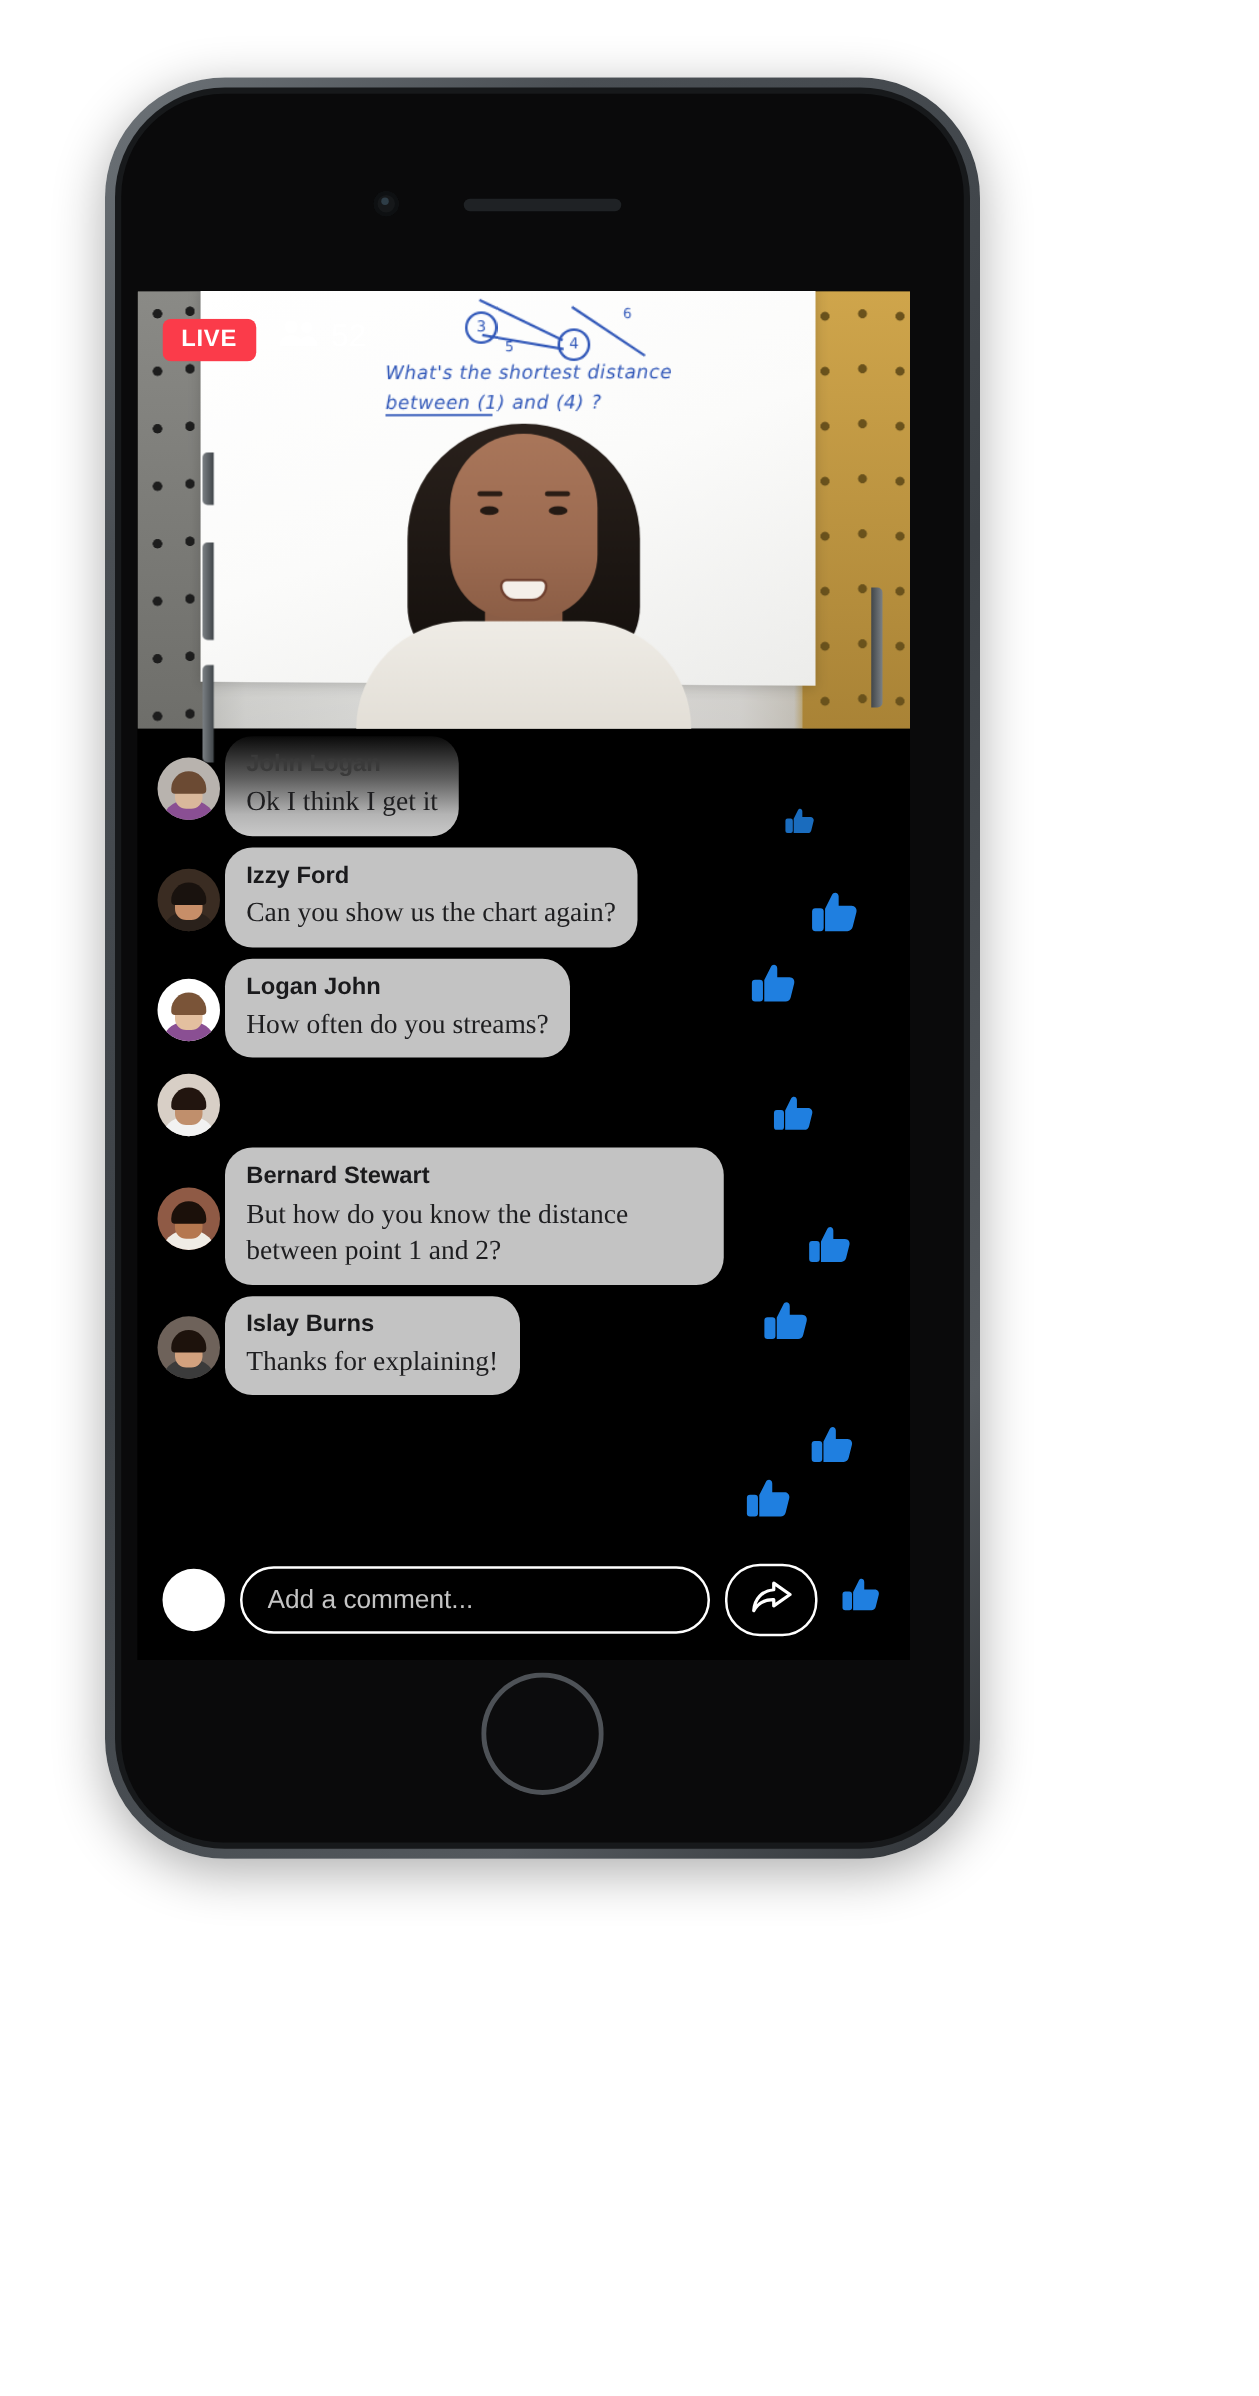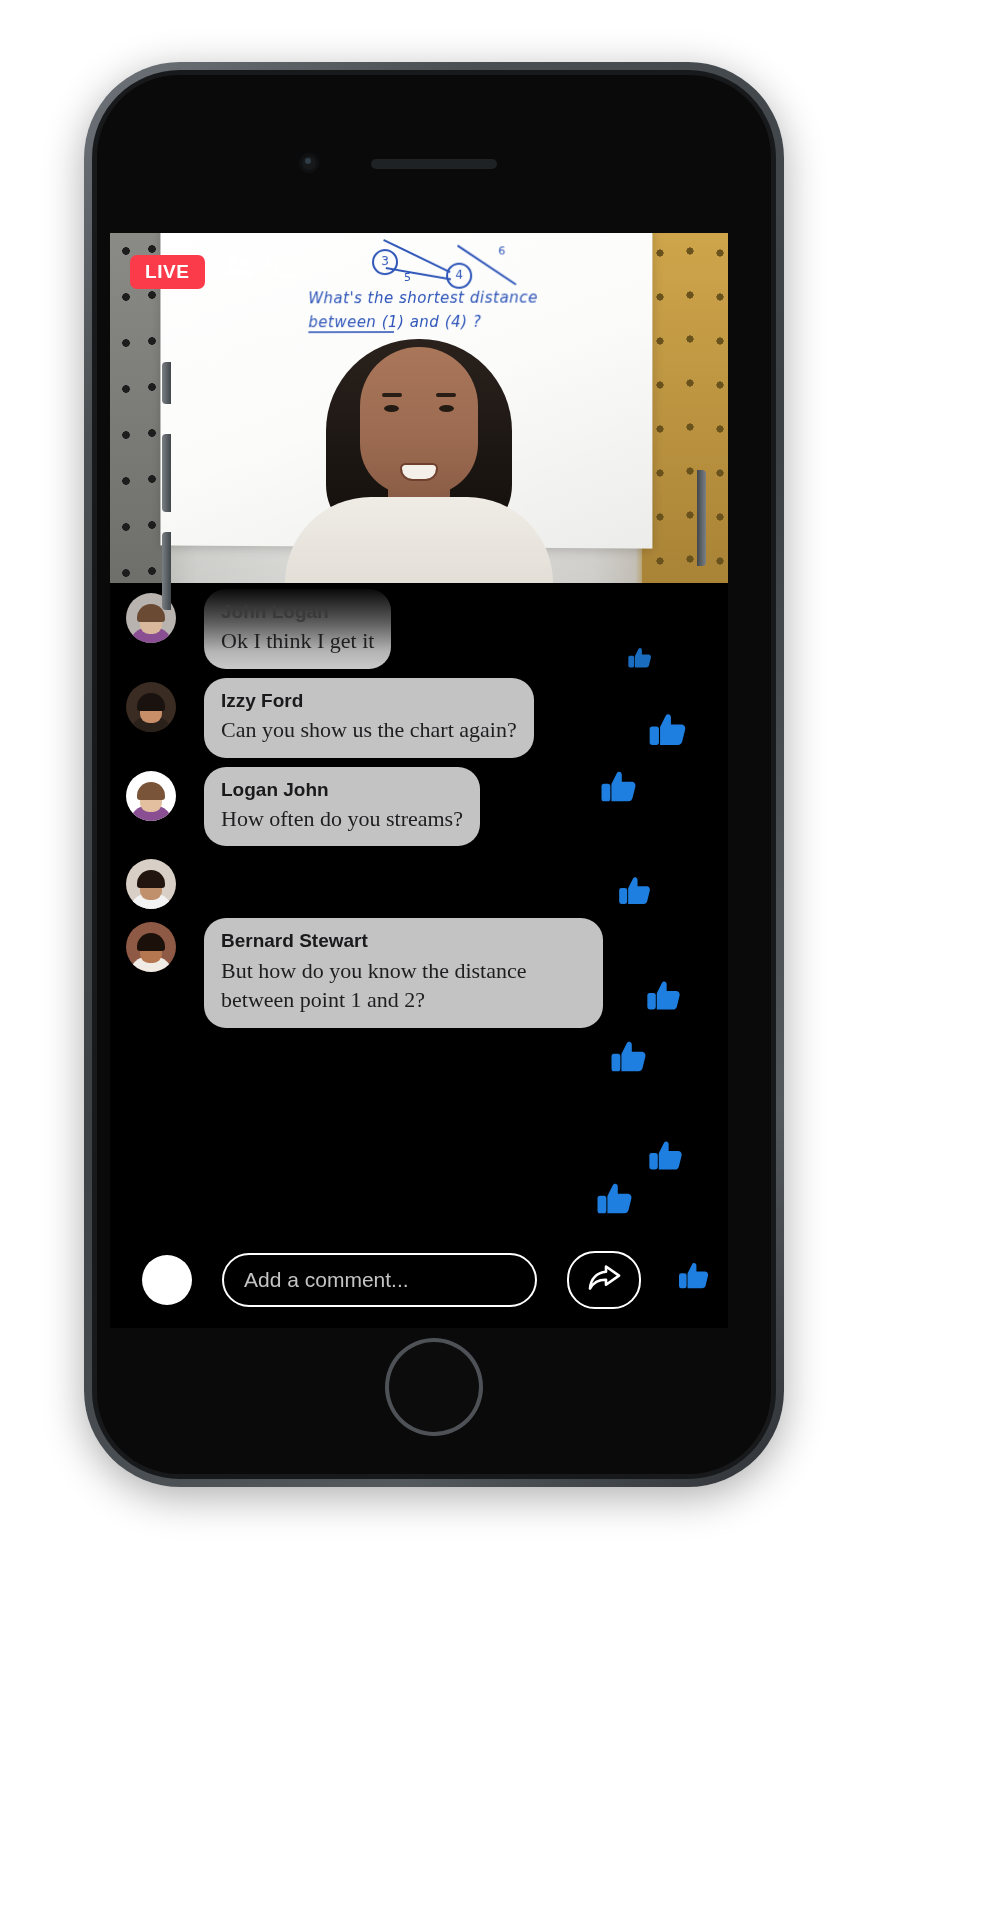--- a/index.html
+++ b/index.html
@@ -335,22 +335,22 @@
   #chat-list {
     position: absolute;
     left: 0;
     right: 0;
     top: 0;
     bottom: 86px;
     padding: 6px 0 0 0;
   }
   .msg-row {
     display: flex;
-    align-items: flex-start;
-    gap: 28px;
+    align-items: center;
+    gap: 4px;
     padding: 0 0 0 16px;
     margin-bottom: 9px;
   }
   .avatar {
     flex: none;
     width: 50px;
     height: 50px;
     border-radius: 50%;
     margin-top: 4px;
     background: #c9c9c9;
@@ -418,27 +418,27 @@
     position: absolute;
     font-size: 34px;
     line-height: 1;
     color: #1f7fe0;
     user-select: none;
   }
 
   
   #composer {
     position: absolute;
-    left: 16px;
+    left: 4px;
     right: 0;
     bottom: 0;
     height: 86px;
     display: flex;
     align-items: center;
-    gap: 30px;
+    gap: 12px;
     padding: 0 16px 10px 16px;
     box-sizing: border-box;
     background: #000000;
   }
   #composer-avatar {
     flex: none;
     width: 50px; height: 50px;
     border-radius: 50%;
     background: #ffffff;
     overflow: hidden;
@@ -584,20 +584,31 @@
             </div>
             <div class="msg-row">
               <div class="avatar" style="background: rgb(143, 90, 69);">
                 <div class="body" style="background:#f0ece5"></div>
                 <div class="skin" style="background:#b5774f"></div>
                 <div class="hair" style="background:#1b100a"></div>
               </div>
               <div class="bubble">
                 <div class="msg-name">Bernard Stewart</div>
                 <div class="msg-text">But how do you know the distance between point 1 and 2?</div>
+              </div>
+            </div>
+            <div class="msg-row">
+              <div class="avatar" style="background: rgb(110, 98, 90);">
+                <div class="body" style="background:#3b3b3b"></div>
+                <div class="skin" style="background:#d2a17e"></div>
+                <div class="hair" style="background:#1d120c"></div>
+              </div>
+              <div class="bubble">
+                <div class="msg-name">Islay Burns</div>
+                <div class="msg-text">Thanks for explaining!</div>
               </div>
             </div>
           </div>
         <div id="reaction-layer">
             <div class="reaction" style="left: 516px; top: 60px; opacity: 0.85;"><svg width="28" height="28" viewBox="0 0 36 36" aria-hidden="true">
                 <path d="M11.5 15.5 L16 6.5 C17 4.2 20.4 4.6 20.4 7.6 L20.4 13.6 L28.8 13.6 C31.1 13.6 32.6 15.6 32 17.8 L29.6 27.4 C29.2 29.1 27.8 30.2 26.1 30.2 L11.5 30.2 Z" fill="#1f7fe0"></path>
                 <rect x="3" y="15.2" width="7.6" height="15" rx="2.2" fill="#1f7fe0"></rect>
               </svg></div>
             <div class="reaction" style="left: 536px; top: 125px; opacity: 1;"><svg width="44" height="44" viewBox="0 0 36 36" aria-hidden="true">
                 <path d="M11.5 15.5 L16 6.5 C17 4.2 20.4 4.6 20.4 7.6 L20.4 13.6 L28.8 13.6 C31.1 13.6 32.6 15.6 32 17.8 L29.6 27.4 C29.2 29.1 27.8 30.2 26.1 30.2 L11.5 30.2 Z" fill="#1f7fe0"></path>

